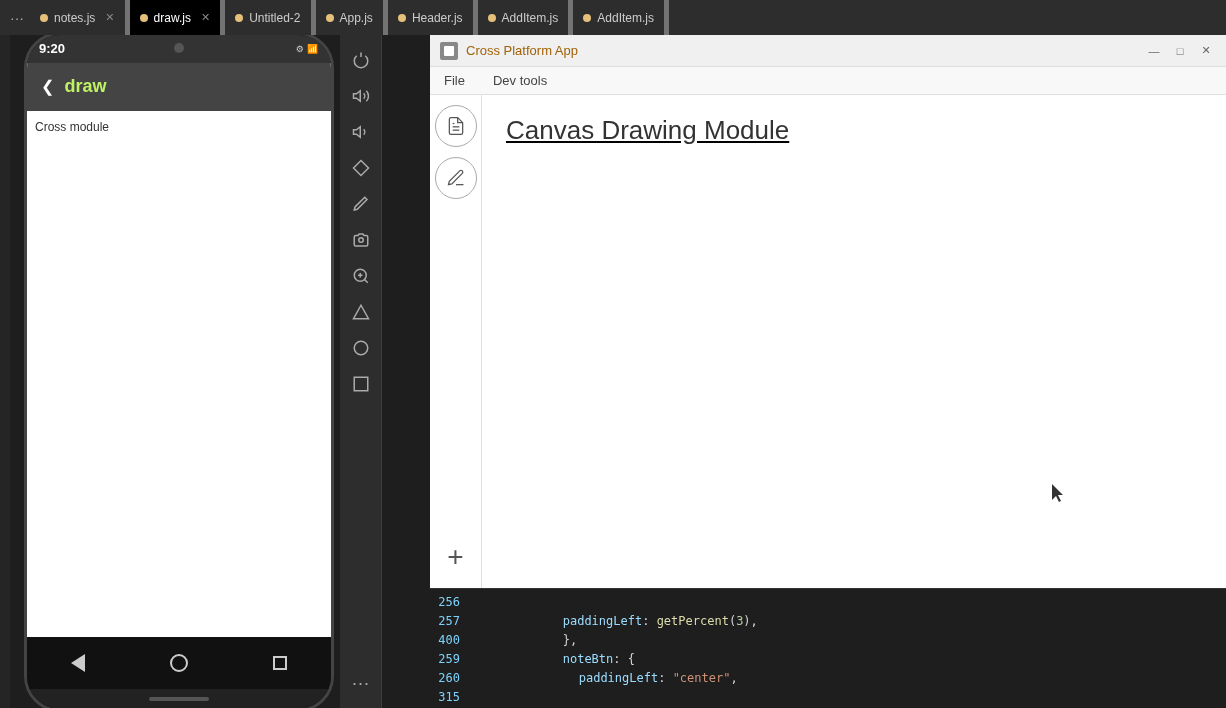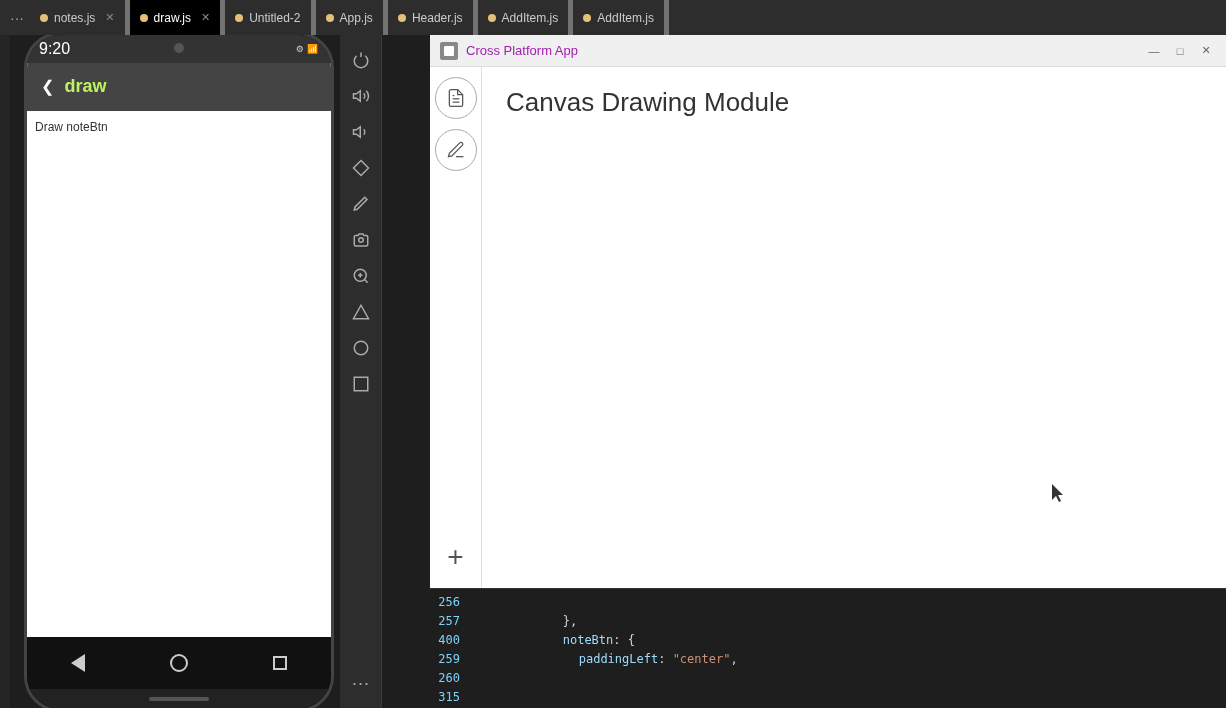--- a/index.html
+++ b/index.html
@@ -109,22 +109,22 @@
       background: #333;
       height: 28px;
       display: flex;
       align-items: center;
       justify-content: space-between;
       padding: 0 12px;
       flex-shrink: 0;
     }
     .phone-status-left {
       color: #fff;
-      font-size: 16px;
-      font-weight: normal;
+      font-size: 13px;
+      font-weight: bold;
     }
     .phone-camera {
       width: 10px;
       height: 10px;
       background: #555;
       border-radius: 50%;
       position: absolute;
       left: 50%;
       transform: translateX(-50%);
       top: 8px;
@@ -271,21 +271,21 @@
       width: 18px;
       height: 18px;
       background: #888;
       border-radius: 2px;
       display: flex;
       align-items: center;
       justify-content: center;
     }
     .app-title {
       font-size: 13px;
-      color: #a21caf;
+      color: #a16207;
       flex: 1;
     }
     .window-controls {
       display: flex;
       gap: 6px;
     }
     .win-btn {
       width: 20px;
       height: 20px;
       display: flex;
@@ -353,20 +353,21 @@
       color: #555;
       font-size: 28px;
       margin-bottom: 10px;
     }
 
     
     .canvas-area {
       flex: 1;
       background: #fff;
       padding: 20px 24px;
+      text-decoration: underline;
     }
     .canvas-title {
       font-size: 26px;
       color: #333;
       font-weight: normal;
     }
 
     
     .code-editor {
       height: 120px;
@@ -469,21 +470,21 @@
             <span style="font-size:9px; color:#ccc;">📶</span>
           </div>
         </div>
 
         <div class="phone-screen">
           <div class="phone-header">
             <span class="phone-header-chevron">❮</span>
             <span class="phone-header-title">draw</span>
           </div>
           <div class="phone-content">
-            <span class="phone-content-text">Draw noteBtn</span>
+            <span class="phone-content-text">Cross module</span>
           </div>
         </div>
 
         <div class="phone-nav-bar">
           <div class="phone-nav-btn">
             <div class="phone-nav-back"></div>
           </div>
           <div class="phone-nav-btn">
             <div class="phone-nav-home"></div>
           </div>
@@ -571,20 +572,24 @@
           </svg>
         </div>
         <span class="app-title">Cross Platform App</span>
         <div class="window-controls">
           <div class="win-btn">—</div>
           <div class="win-btn">□</div>
           <div class="win-btn close">✕</div>
         </div>
       </div>
 
+      <div class="app-menubar">
+        <span class="menu-item">File</span>
+        <span class="menu-item">Dev tools</span>
+      </div>
 
       <div class="app-content">
 
         <div class="app-left-icons">
           <div class="app-icon-btn">
             <svg width="20" height="20" viewBox="0 0 24 24" fill="none" stroke="#555" stroke-width="1.5">
               <path d="M14 2H6a2 2 0 0 0-2 2v16a2 2 0 0 0 2 2h12a2 2 0 0 0 2-2V8z"></path>
               <polyline points="14 2 14 8 20 8"></polyline>
               <line x1="16" y1="13" x2="8" y2="13"></line>
               <line x1="16" y1="17" x2="8" y2="17"></line>
@@ -619,20 +624,23 @@
           <div class="line-num">256</div>
           <div class="line-num">257</div>
           <div class="line-num">400</div>
           <div class="line-num">259</div>
           <div class="line-num">260</div>
           <div class="line-num">315</div>
           <div class="line-num">262</div>
         </div>
         <div class="code-content">
           <div class="code-line">
+            <span class="c-prop">paddingLeft</span><span class="c-punc">: </span><span class="c-func">getPercent</span><span class="c-punc">(</span><span class="c-num">3</span><span class="c-punc">),</span>
+          </div>
+          <div class="code-line">
             <span class="c-punc">},</span>
           </div>
           <div class="code-line">
             <span class="c-prop">noteBtn</span><span class="c-punc">: {</span>
           </div>
           <div class="code-line">
             <span style="margin-left:16px"></span><span class="c-prop">paddingLeft</span><span class="c-punc">: </span><span class="c-str">"center"</span><span class="c-punc">,</span>
           </div>
           <div class="code-line">
             <span style="margin-left:16px"></span>

